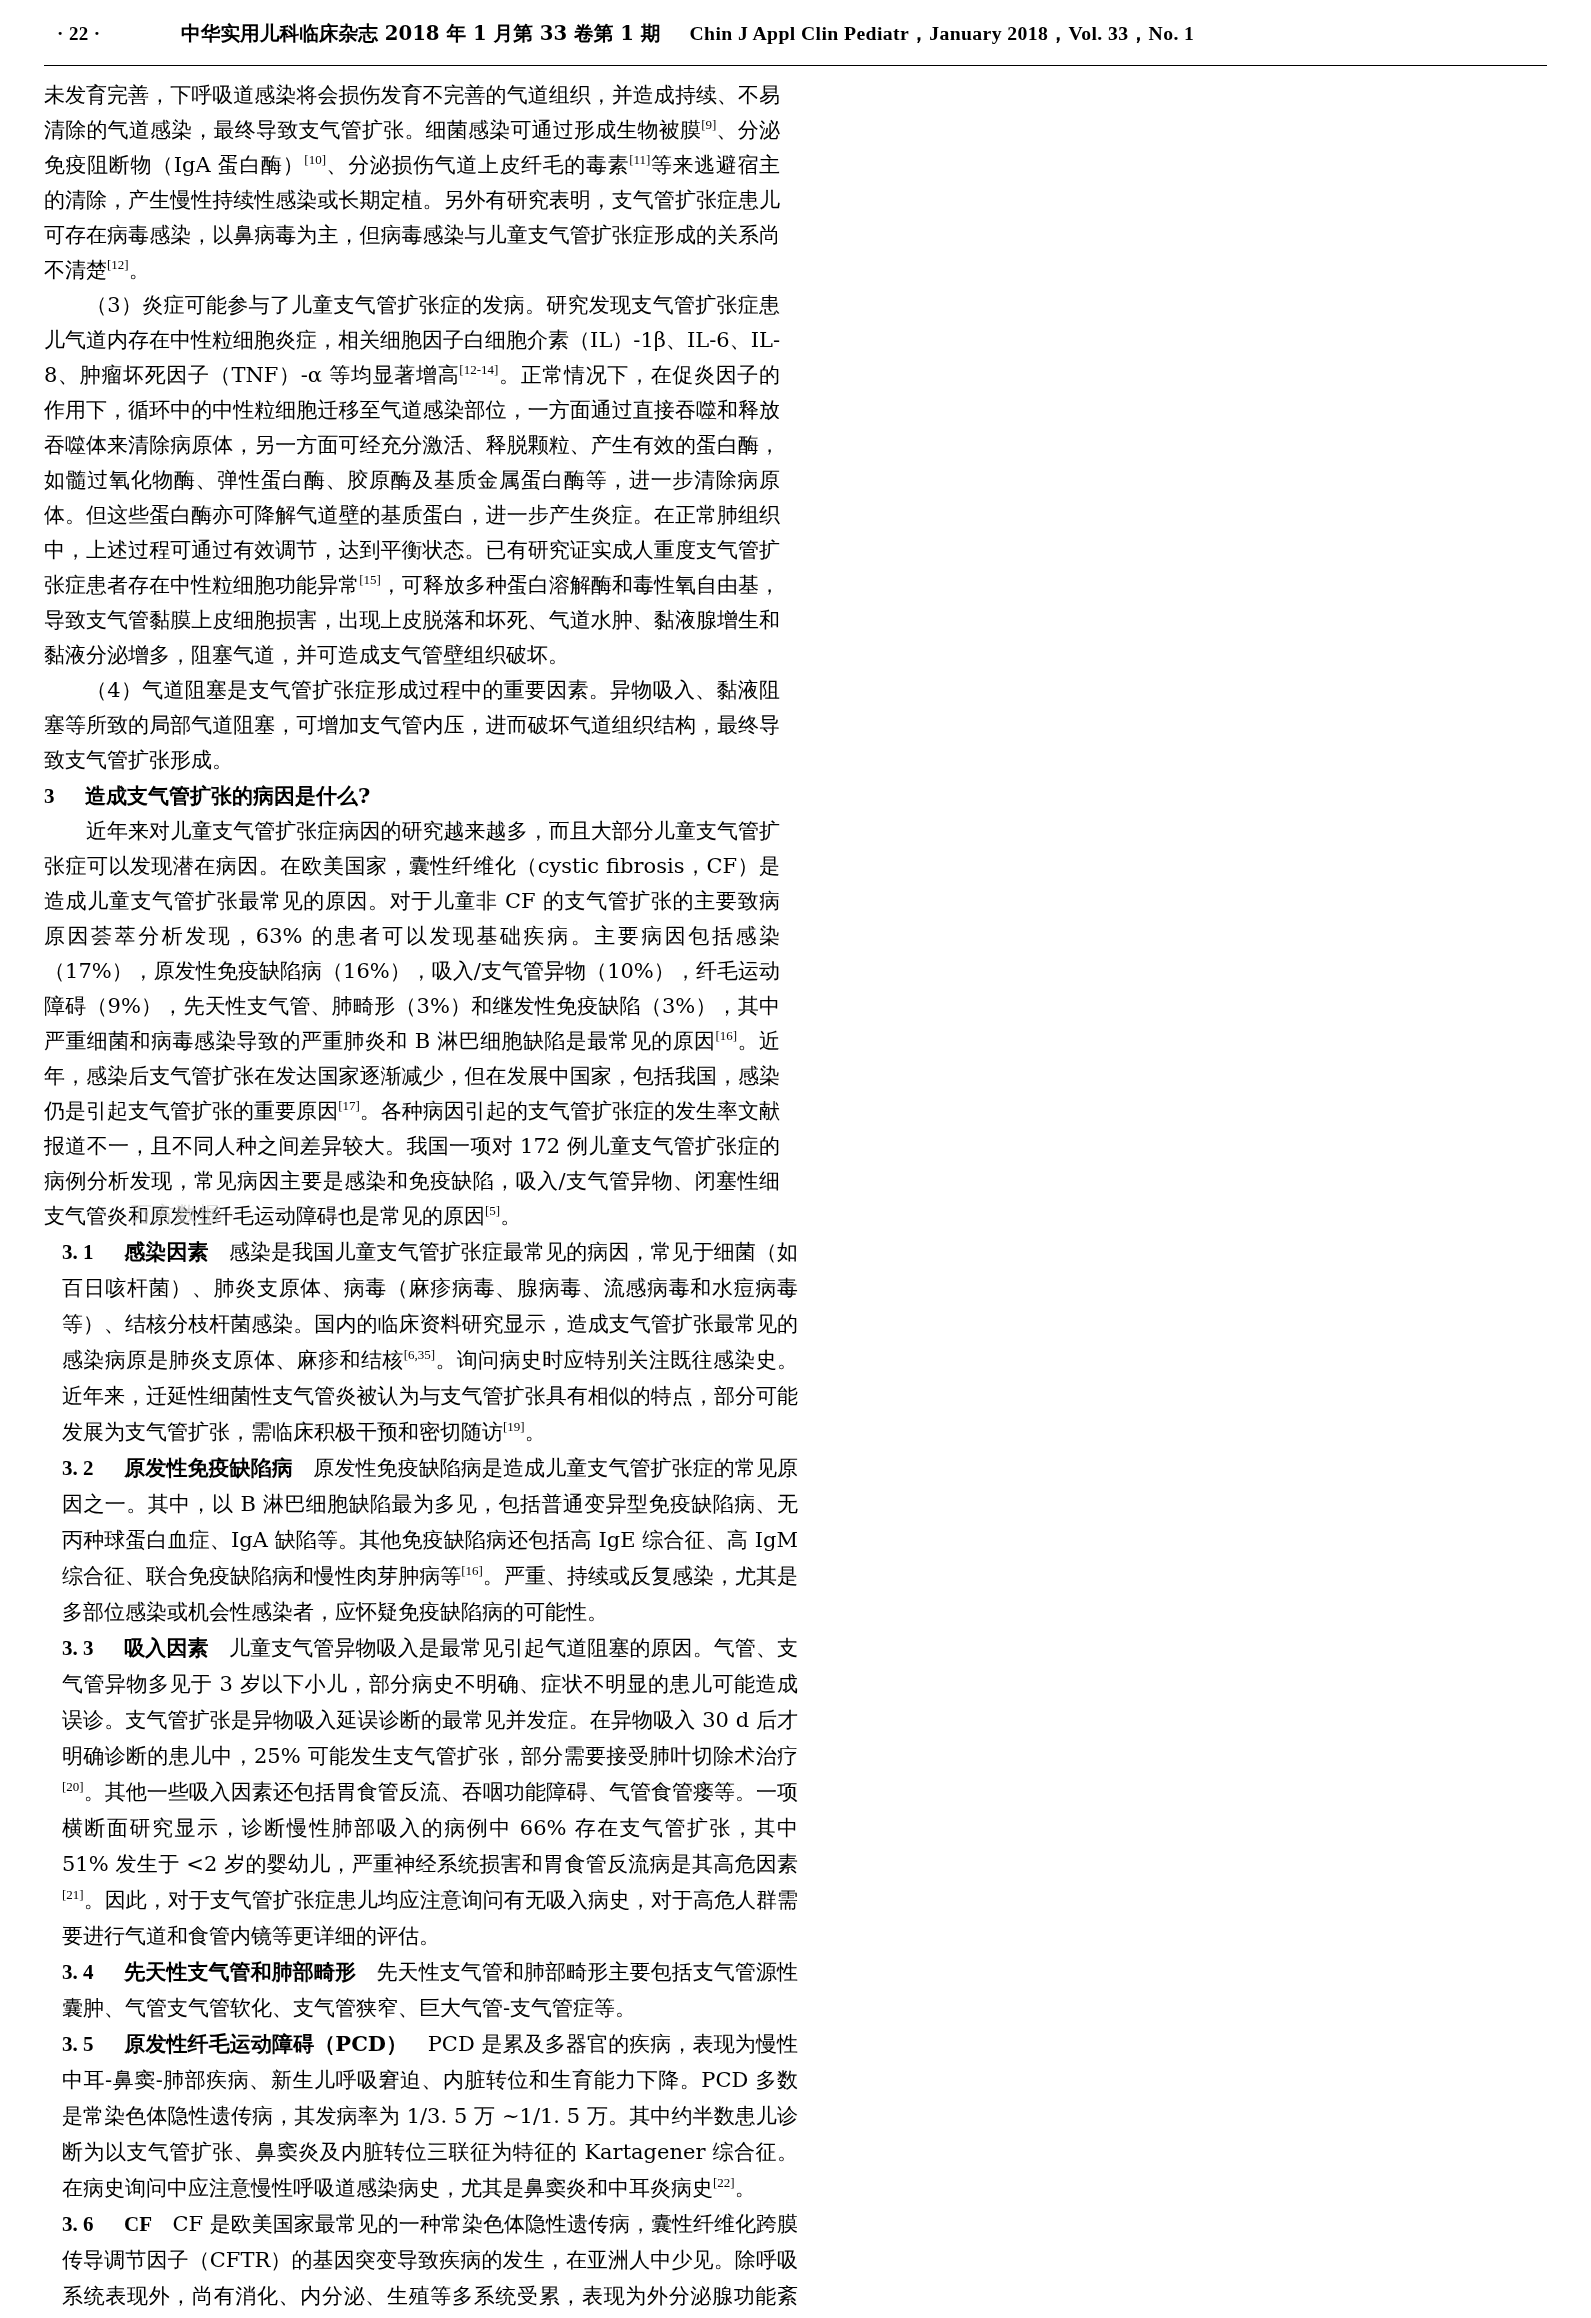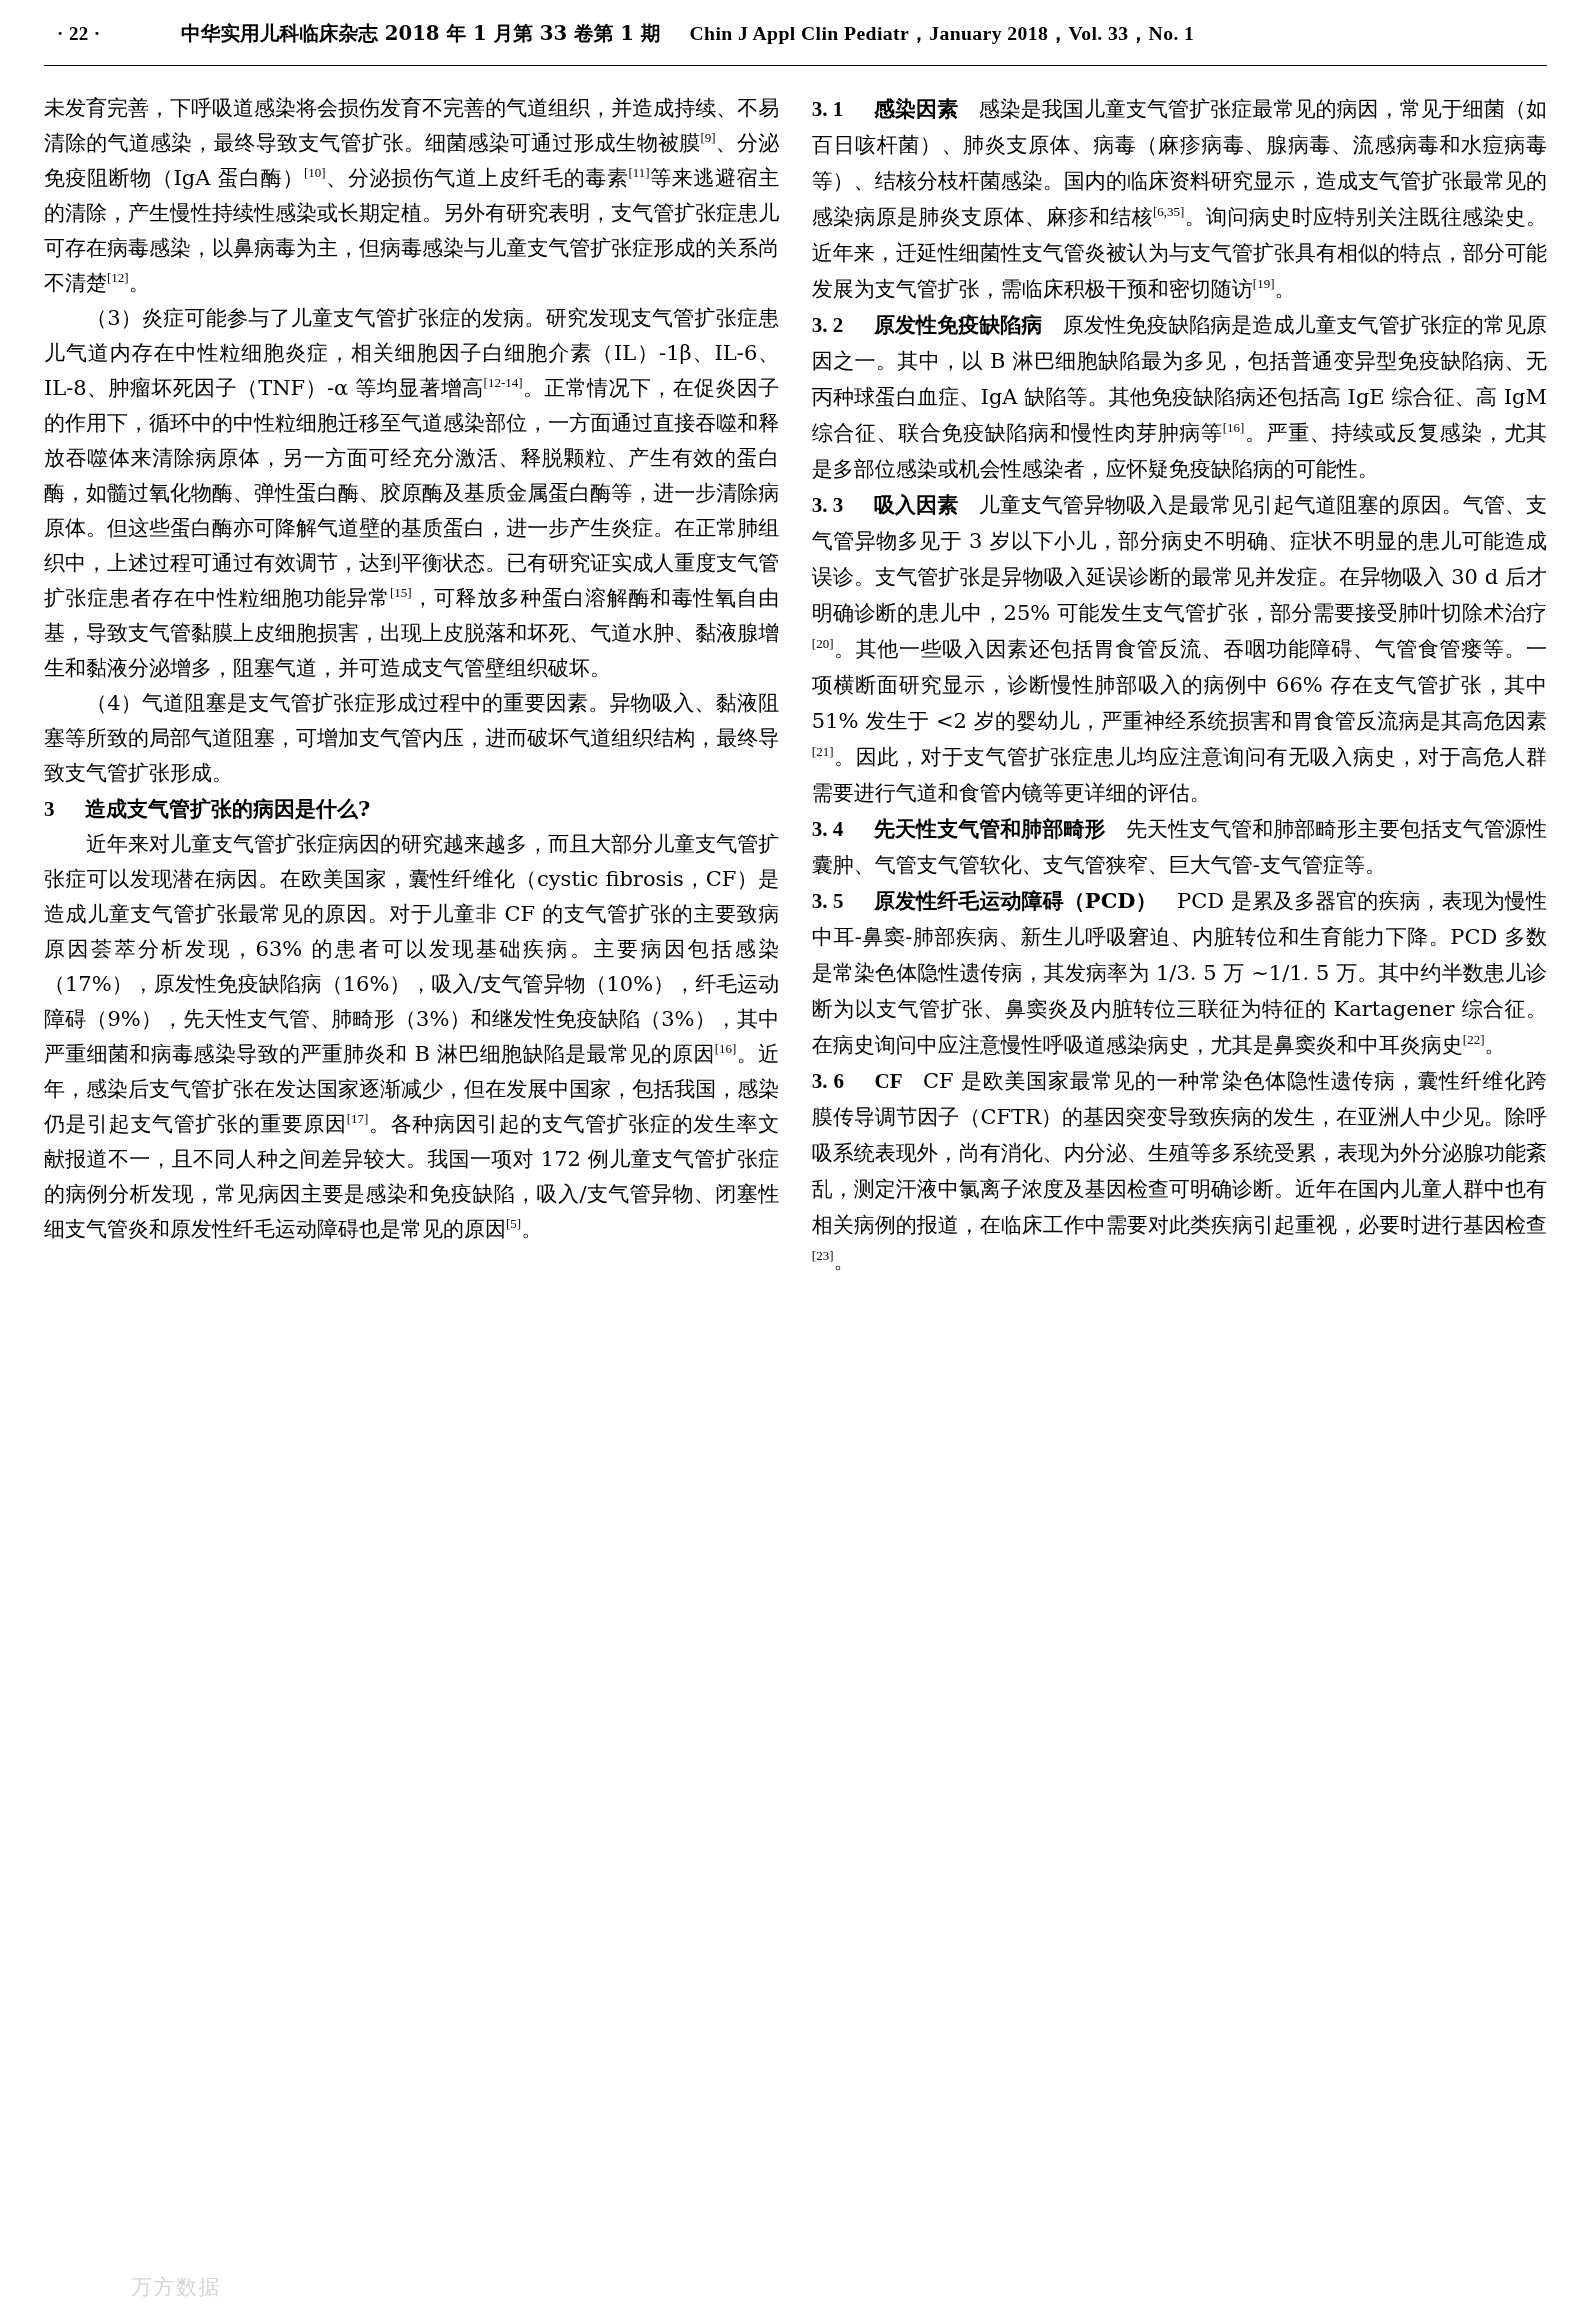--- a/index.html
+++ b/index.html
@@ -48,22 +48,23 @@
   .head-text .cn { letter-spacing: 0px; }
   .head-text .en { font-family: "Liberation Serif", serif; font-weight: bold; }
   .rule {
     border: 0;
     border-top: 1.8px solid #000;
     margin: 2.9px 0 0 0;
   }
   
   .columns {
     display: flex;
-    margin-top: 25px;
+    margin-top: 12px;
     height: 2216px;
+    flex-direction: column;
   }
   .col {
     width: 736px;
     position: relative;
   }
   .col.left { padding-right: 14.6px; }
   .col.right { padding-left: 18px; }
   p {
     margin: 0;
     font-size: 21px;

